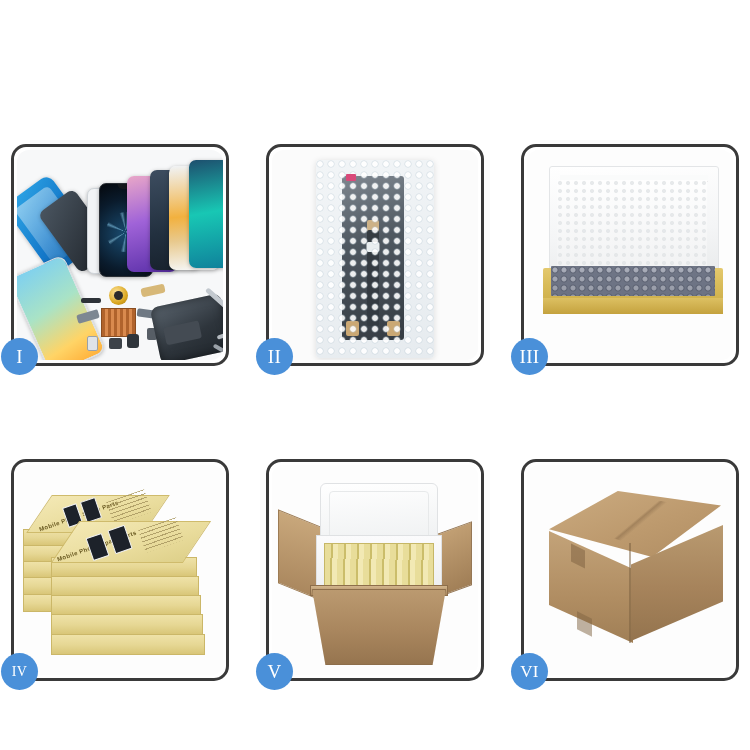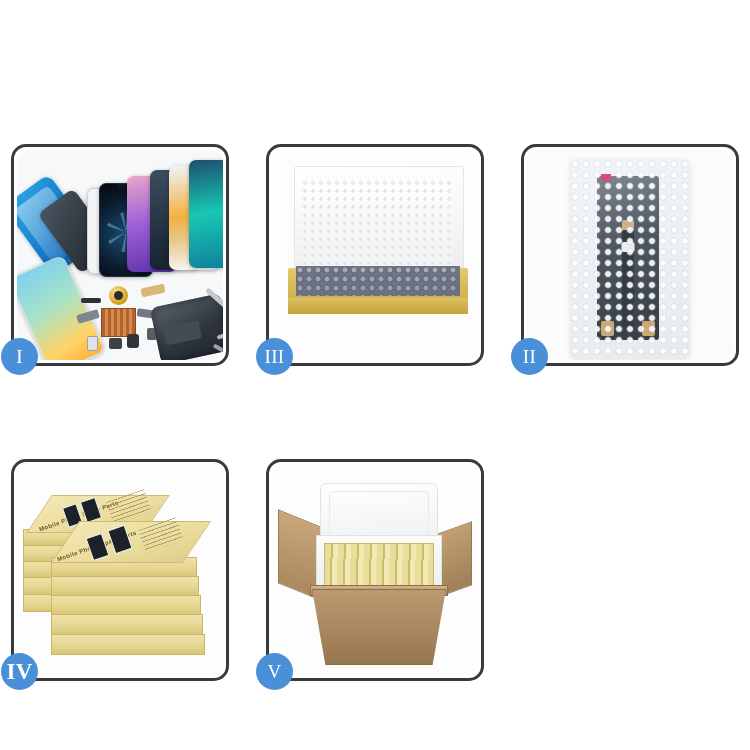--- a/index.html
+++ b/index.html
@@ -48,21 +48,21 @@
   .badge{
     position:absolute;left:-13px;bottom:-12px;
     width:37px;height:37px;border-radius:50%;
     background:#4a90d9;color:#fff;
     font-family:"Liberation Serif",serif;
     font-size:19px;line-height:37px;text-align:center;
     letter-spacing:.3px;z-index:9;
     overflow:hidden;
   }
   .badge.n6{font-size:17px;}
-  .badge.n4{font-size:23px;font-weight:bold;}
+  .badge.n4{font-size:14px;}
 
   
   .p1 .bg{position:absolute;inset:0;background:#f7f8f9;}
   .ph{position:absolute;border-radius:7px;box-shadow:0 1px 4px rgba(0,0,0,.28);}
   .ph.blue-film{
     left:6px;top:32px;width:56px;height:86px;
     background:linear-gradient(150deg,#2fa8e8 0%,#1478c9 55%,#0d5fa8 100%);
     transform:rotate(-36deg);border-radius:9px;
   }
   .ph.blue-film:after{
@@ -376,50 +376,50 @@
         <div class="prt sm3"></div>
         <div class="prt sm4"></div>
         <div class="prt back-housing"></div>
         <div class="prt screw1"></div>
         <div class="prt screw2"></div>
         <div class="prt tweez"></div>
       </div>
       <div class="badge">I</div>
     </div>
 
-    <div class="panel p3">
-      <div class="shot">
-        <div class="bg"></div>
-        <div class="box3-lid"></div>
-        <div class="box3-foam"></div>
-        <div class="box3-tray"></div>
-        <div class="box3-inner"></div>
-        <div class="box3-frontlip"></div>
-      </div>
-      <div class="badge">III</div>
-    </div>
-
     <div class="panel p2">
       <div class="shot">
         <div class="bg"></div>
         <div class="bwrap">
           <div class="lcd">
             <div class="tan"></div>
             <div class="flexstrip"></div>
             <div class="conn"></div>
             <div class="foot-l"></div>
             <div class="foot-r"></div>
           </div>
           <div class="pinklabel"></div>
           <div class="bubbles"></div>
         </div>
       </div>
       <div class="badge">II</div>
     </div>
 
+    <div class="panel p3">
+      <div class="shot">
+        <div class="bg"></div>
+        <div class="box3-lid"></div>
+        <div class="box3-foam"></div>
+        <div class="box3-tray"></div>
+        <div class="box3-inner"></div>
+        <div class="box3-frontlip"></div>
+      </div>
+      <div class="badge">III</div>
+    </div>
+
     <div class="panel p4">
       <div class="shot">
         <div class="bg"></div>
         <div class="stack">
 
           <div class="kbox" style="left:6px;top:64px;width:106px;height:15px;"></div>
           <div class="kbox" style="left:6px;top:80px;width:106px;height:15px;"></div>
           <div class="kbox" style="left:6px;top:96px;width:106px;height:15px;"></div>
           <div class="kbox" style="left:6px;top:112px;width:106px;height:16px;"></div>
           <div class="kbox" style="left:6px;top:129px;width:106px;height:16px;"></div>
@@ -453,15 +453,28 @@
         <div class="c5-flap-r"></div>
         <div class="c5-foamlid"></div>
         <div class="c5-foambody"></div>
         <div class="c5-cont"></div>
         <div class="c5-rim"></div>
         <div class="c5-body"></div>
       </div>
       <div class="badge">V</div>
     </div>
 
+    <div class="panel p6">
+      <div class="shot">
+        <div class="bg"></div>
+        <div class="c6-top"></div>
+        <div class="c6-seam"></div>
+        <div class="c6-left"></div>
+        <div class="c6-right"></div>
+        <div class="c6-edge"></div>
+        <div class="c6-tape1"></div>
+        <div class="c6-tape2"></div>
+      </div>
+      <div class="badge n6">VI</div>
+    </div>
 
   </div>
 </div>
 
 </body></html>

